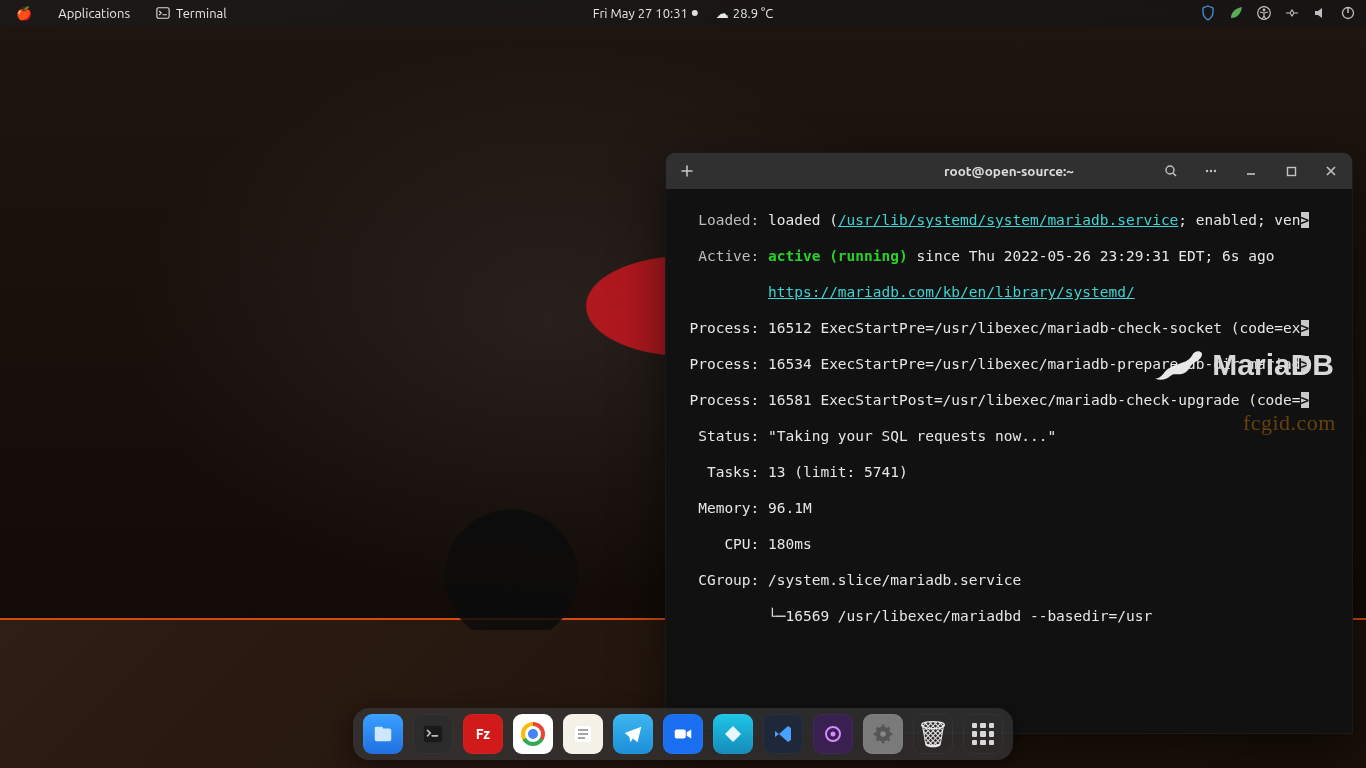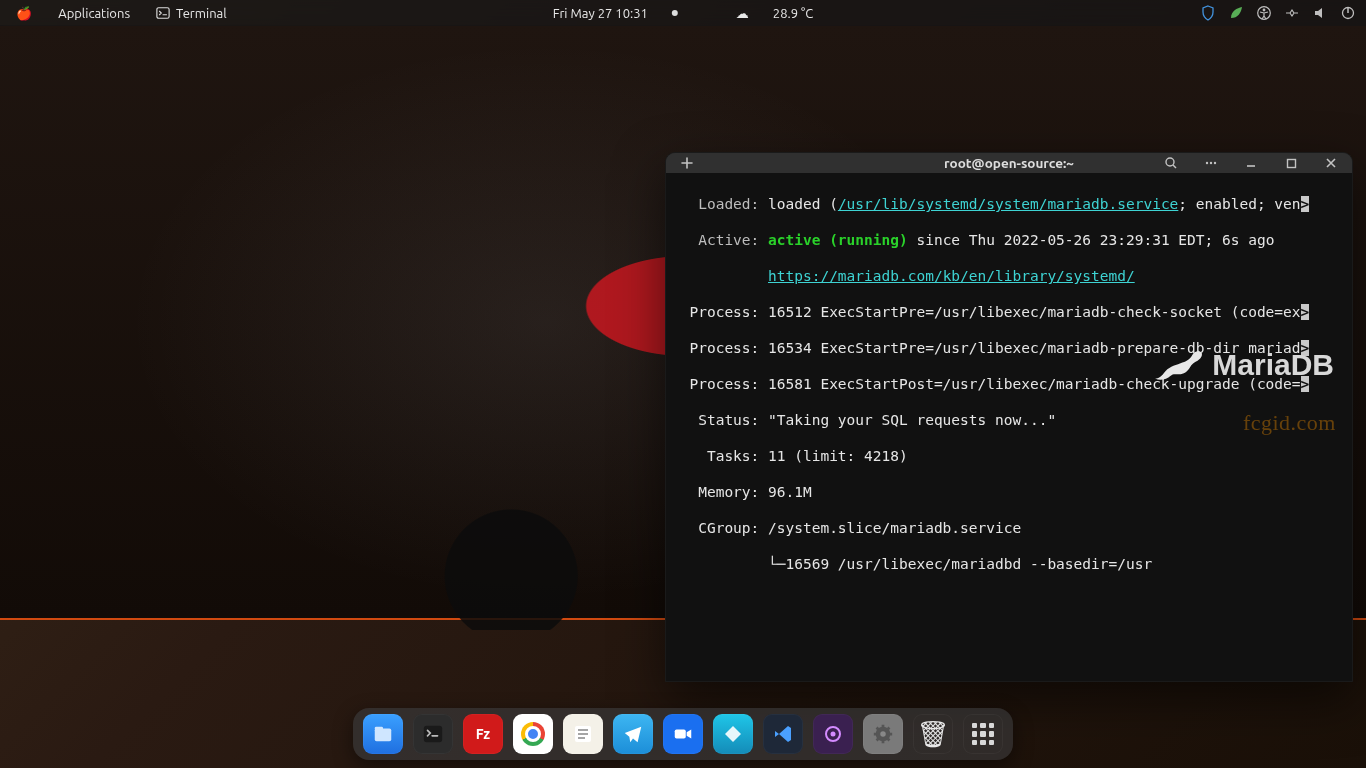--- a/index.html
+++ b/index.html
@@ -26,36 +26,36 @@
   filter: blur(0.5px); opacity:.85; }
 
 
 .menubar {
   position:absolute; top:0; left:0; right:0; height:26px;
   background: rgba(20,20,22,.75); backdrop-filter: blur(8px);
   display:flex; align-items:center; padding:0 10px; font-size:13px;
 }
 .menubar .left, .menubar .center, .menubar .right { display:flex; align-items:center; gap:14px; }
 .menubar .left { flex:0 0 auto; }
-.menubar .center { position:absolute; left:50%; transform:translateX(-50%); gap:24px; }
+.menubar .center { position:absolute; left:50%; transform:translateX(-50%); gap:4px; }
 .menubar .right { margin-left:auto; gap:12px; }
 .menubar .mi { display:flex; align-items:center; gap:6px; padding:2px 6px; border-radius:4px; cursor:pointer; }
 .menubar .ico { width:14px; height:14px; display:inline-flex; align-items:center; justify-content:center; }
 .tray-ic { width:16px; height:16px; opacity:.85; cursor:pointer; }
 .dot { width:6px; height:6px; border-radius:50%; background:#ddd; }
 .apple { font-size:13px; }
 
 
 .termwin {
   position:absolute; left:665px; top:152px; width:688px;
   background:#2b2b2b; border-radius:10px 10px 0 0; overflow:hidden;
   box-shadow:0 18px 50px rgba(0,0,0,.55); border:1px solid #1a1a1a;
 }
 .term-titlebar {
-  height:20px; background:#303030; display:flex; align-items:center;
+  height:36px; background:#303030; display:flex; align-items:center;
   position:relative; font-size:13.5px; color:#ddd;
 }
 .tb-left, .tb-right { display:flex; align-items:center; gap:18px; padding:0 10px; }
 .tb-title { position:absolute; left:50%; transform:translateX(-50%); font-weight:600; }
 .tb-btn { width:22px; height:22px; display:flex; align-items:center; justify-content:center;
   border-radius:4px; cursor:pointer; opacity:.85; }
 .tb-right { margin-left:auto; }
 .term-body {
   background:#111; color:#bdbdbd;
   font-family: "DejaVu Sans Mono","Liberation Mono",Menlo,Consolas,monospace;
@@ -203,22 +203,23 @@
     </div>
   </div>
   <div class="term-body">
 <span class="row"><span>   Loaded: </span><span class="white">loaded (</span><span class="cyan-u">/usr/lib/systemd/system/mariadb.service</span><span class="white">; enabled; ven</span><span class="rarrow">&gt;</span></span>
 <span class="row"><span>   Active: </span><span class="green-b">active (running)</span><span class="white"> since Thu 2022-05-26 23:29:31 EDT; 6s ago</span></span>
 <span class="row"><span>           </span><span class="cyan-u">https://mariadb.com/kb/en/library/systemd/</span></span>
 <span class="row"><span class="white">  Process: 16512 ExecStartPre=/usr/libexec/mariadb-check-socket (code=ex</span><span class="rarrow">&gt;</span></span>
 <span class="row"><span class="white">  Process: 16534 ExecStartPre=/usr/libexec/mariadb-prepare-db-dir mariad</span><span class="rarrow">&gt;</span></span>
 <span class="row"><span class="white">  Process: 16581 ExecStartPost=/usr/libexec/mariadb-check-upgrade (code=</span><span class="rarrow">&gt;</span></span>
 <span class="row white">   Status: "Taking your SQL requests now..."</span>
-<span class="row white">    Tasks: 11 (limit: 4218)</span>
+<span class="row white">    Tasks: 13 (limit: 5741)</span>
 <span class="row white">   Memory: 96.1M</span>
+<span class="row white">      CPU: 180ms</span>
 <span class="row white">   CGroup: /system.slice/mariadb.service</span>
 <span class="row white">           └─16569 /usr/libexec/mariadbd --basedir=/usr</span>
 <span class="blank"></span>
 
 
 
   </div>
 </div>
 
 <div class="mariadb-logo">

